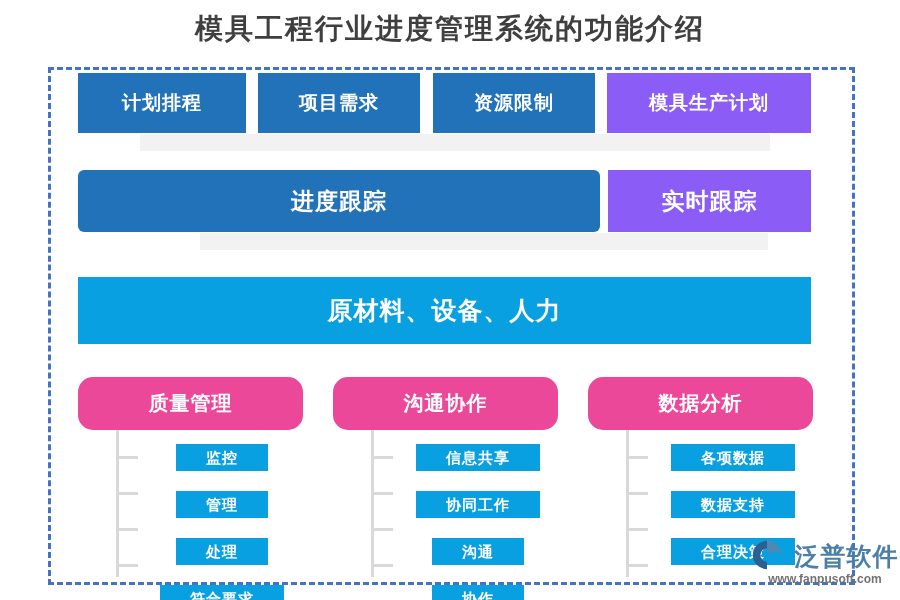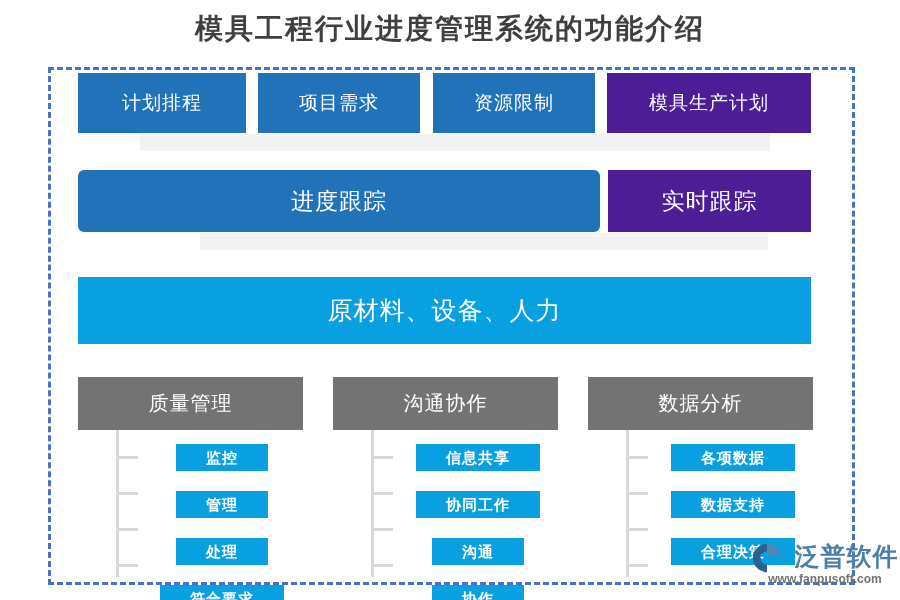--- a/index.html
+++ b/index.html
@@ -11,44 +11,44 @@
   .page-title{
     position:absolute;top:10px;left:0;width:900px;
     text-align:center;font-size:28px;font-weight:bold;color:#3f3f3f;
     font-family:"Liberation Serif", serif;letter-spacing:2px;
   }
   .frame{
     position:absolute;left:48px;top:67px;width:807px;height:518px;
     border:3px dashed #4472c4;box-sizing:border-box;background:transparent;
   }
   .node{
-    position:absolute;color:#ffffff;font-weight:normal;
+    position:absolute;color:#ffffff;font-weight:bold;
     display:flex;align-items:center;justify-content:center;
     text-align:center;letter-spacing:1px;
   }
   .dark{background:#2272b9;}
-  .lightblue{background:#4c1d95;}
+  .lightblue{background:#8b5cf6;}
   .bright{background:#09a0e2;}
-  .teal{background:#737373;}
+  .teal{background:#ec4899;border-radius:15px;}
   .shadow-bar{position:absolute;background:#f2f2f2;}
   .vline{position:absolute;width:3px;background:#d9d9d9;}
   .stub{position:absolute;height:3px;width:19px;background:#d9d9d9;}
   .subcol{
     position:absolute;top:444px;width:200px;
     display:flex;flex-direction:column;gap:20px;align-items:center;
   }
   .sub{
     background:#09a0e2;color:#fff;font-weight:bold;font-size:15px;
     height:27px;line-height:27px;padding:0 30px;min-width:32px;
     text-align:center;letter-spacing:1px;white-space:nowrap;
   }
   .logo{
     position:absolute;right:5px;top:540px;width:140px;text-align:center;z-index:5;
   }
-  .logo-row{display:flex;align-items:flex-end;justify-content:center;gap:13px;}
+  .logo-row{display:flex;align-items:flex-start;justify-content:center;gap:13px;}
   .logo-name{
     font-size:25px;font-weight:bold;color:#4b7fa9;letter-spacing:1px;white-space:nowrap;
   }
   .logo-url{
     font-size:12px;font-weight:bold;color:#737373;margin-top:-1px;white-space:nowrap;
   }
   .f19{font-size:19px;}
   .f23{font-size:23px;}
   .f25{font-size:25px;}
   .f20{font-size:20px;}

